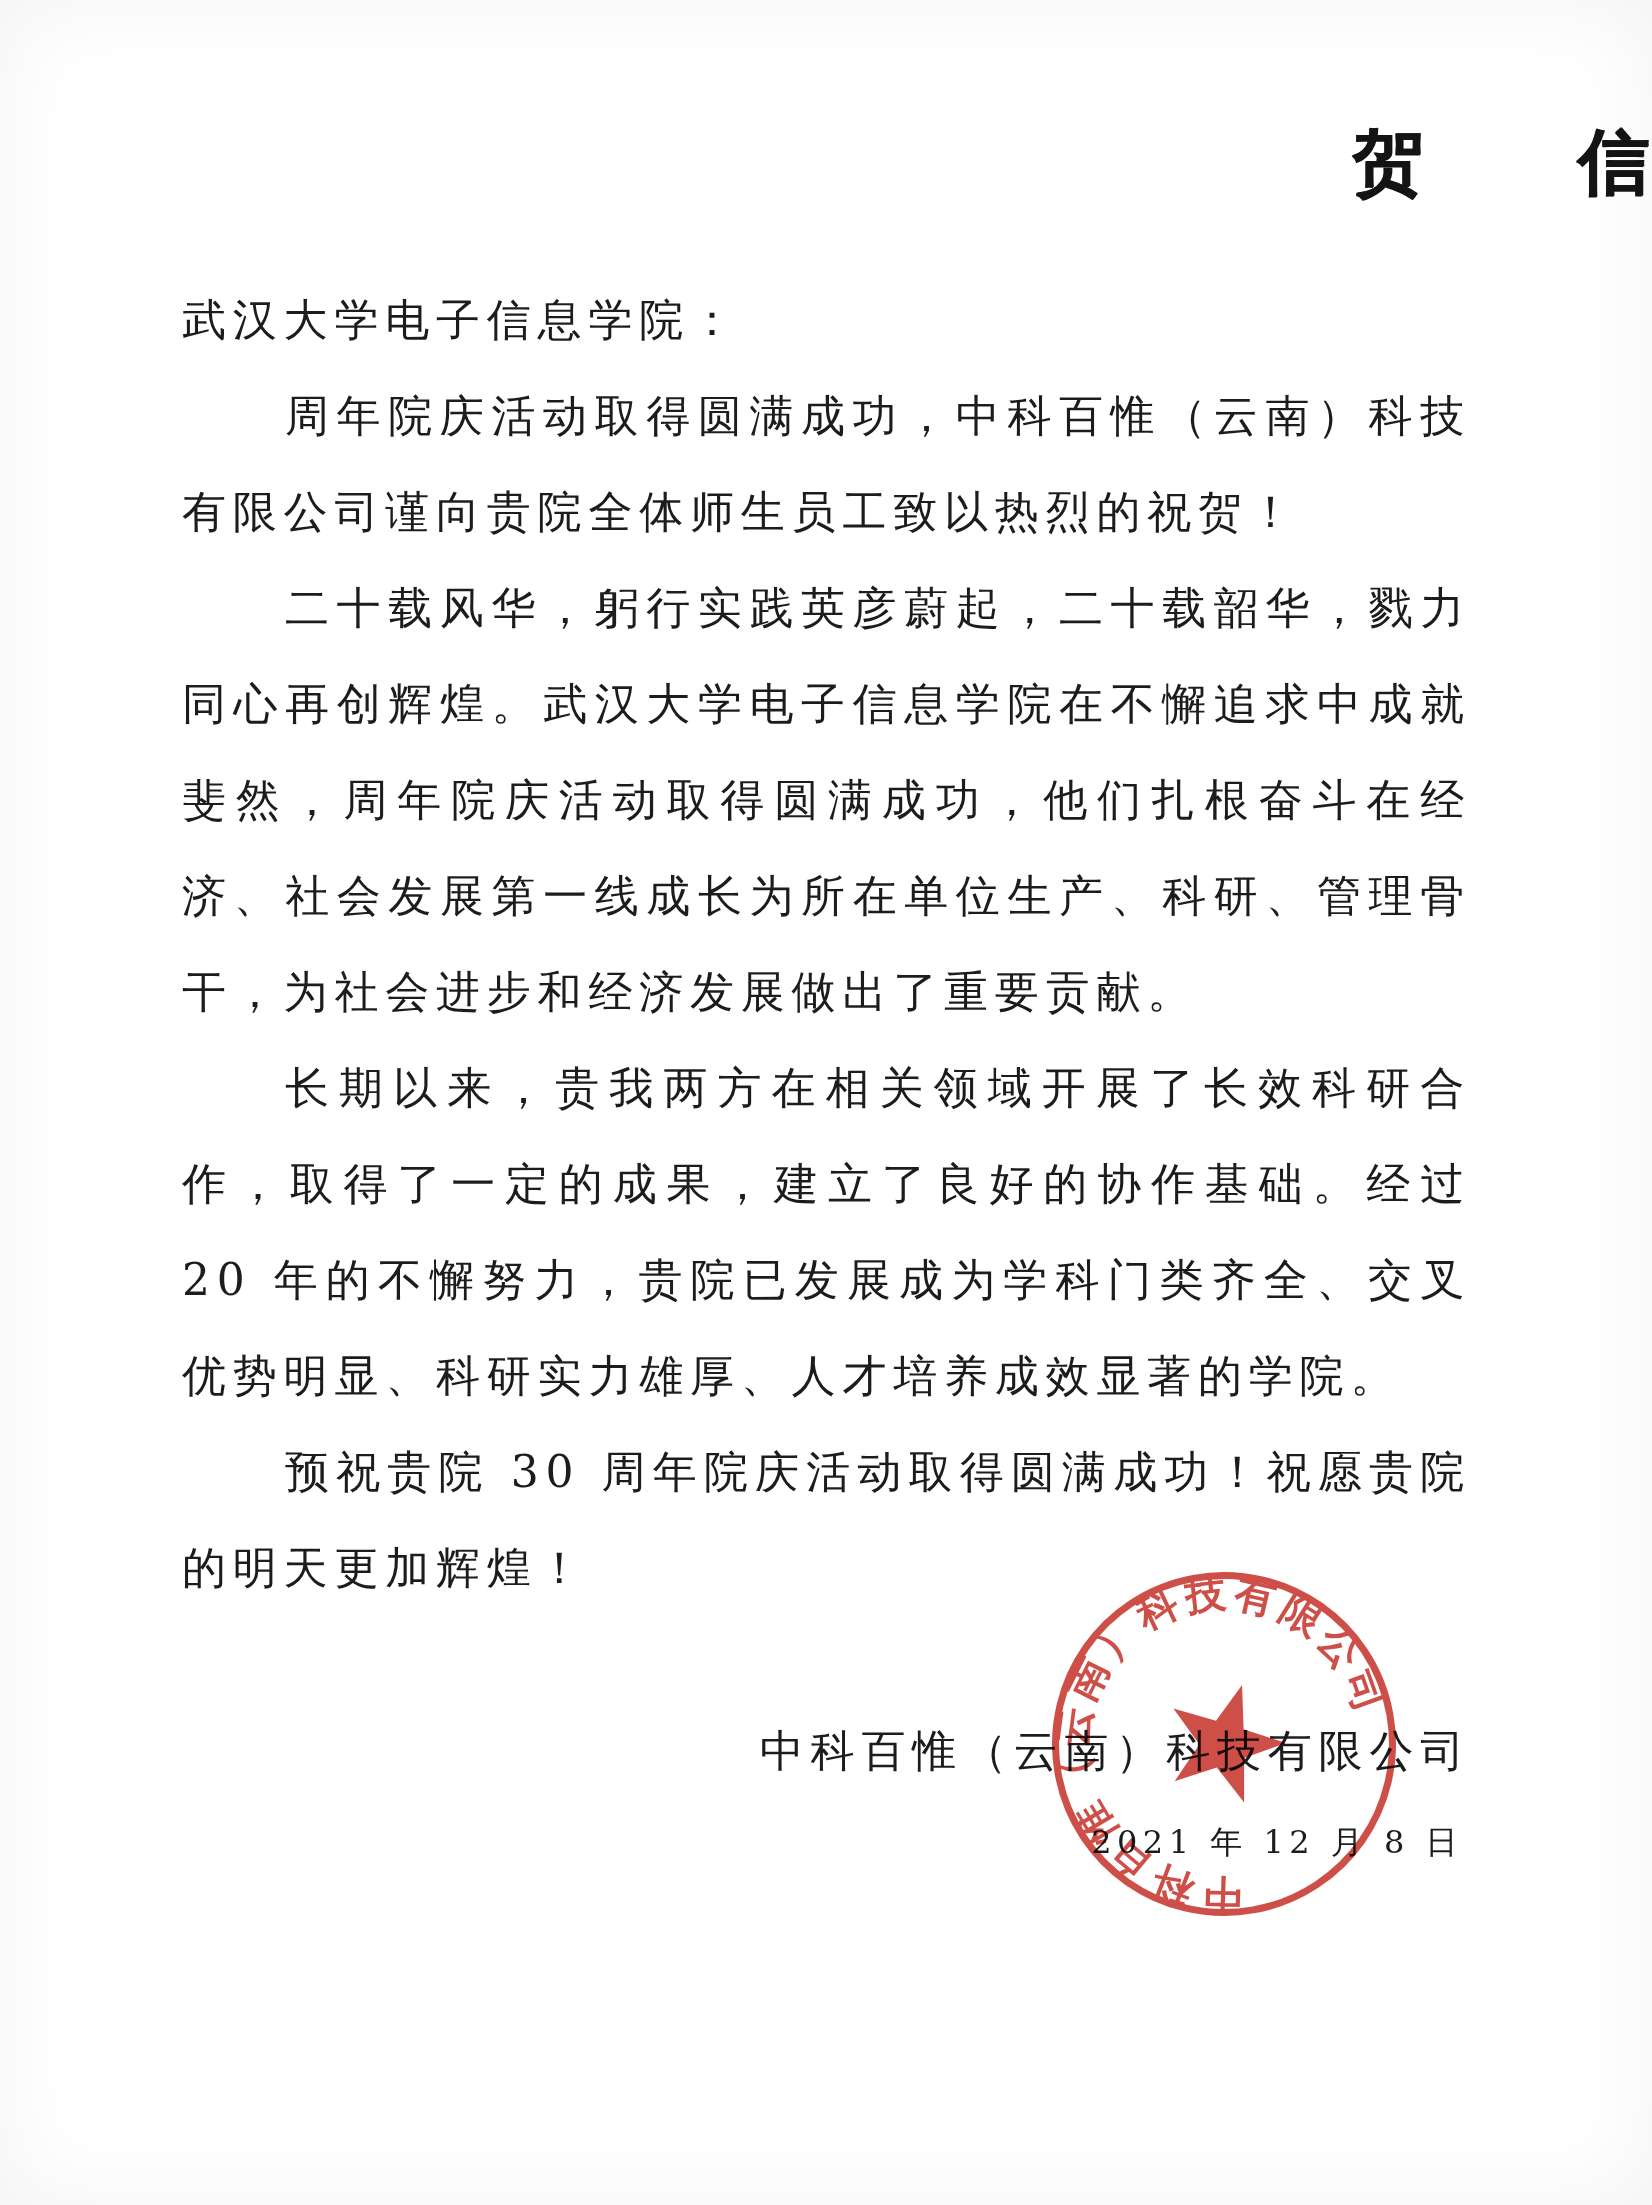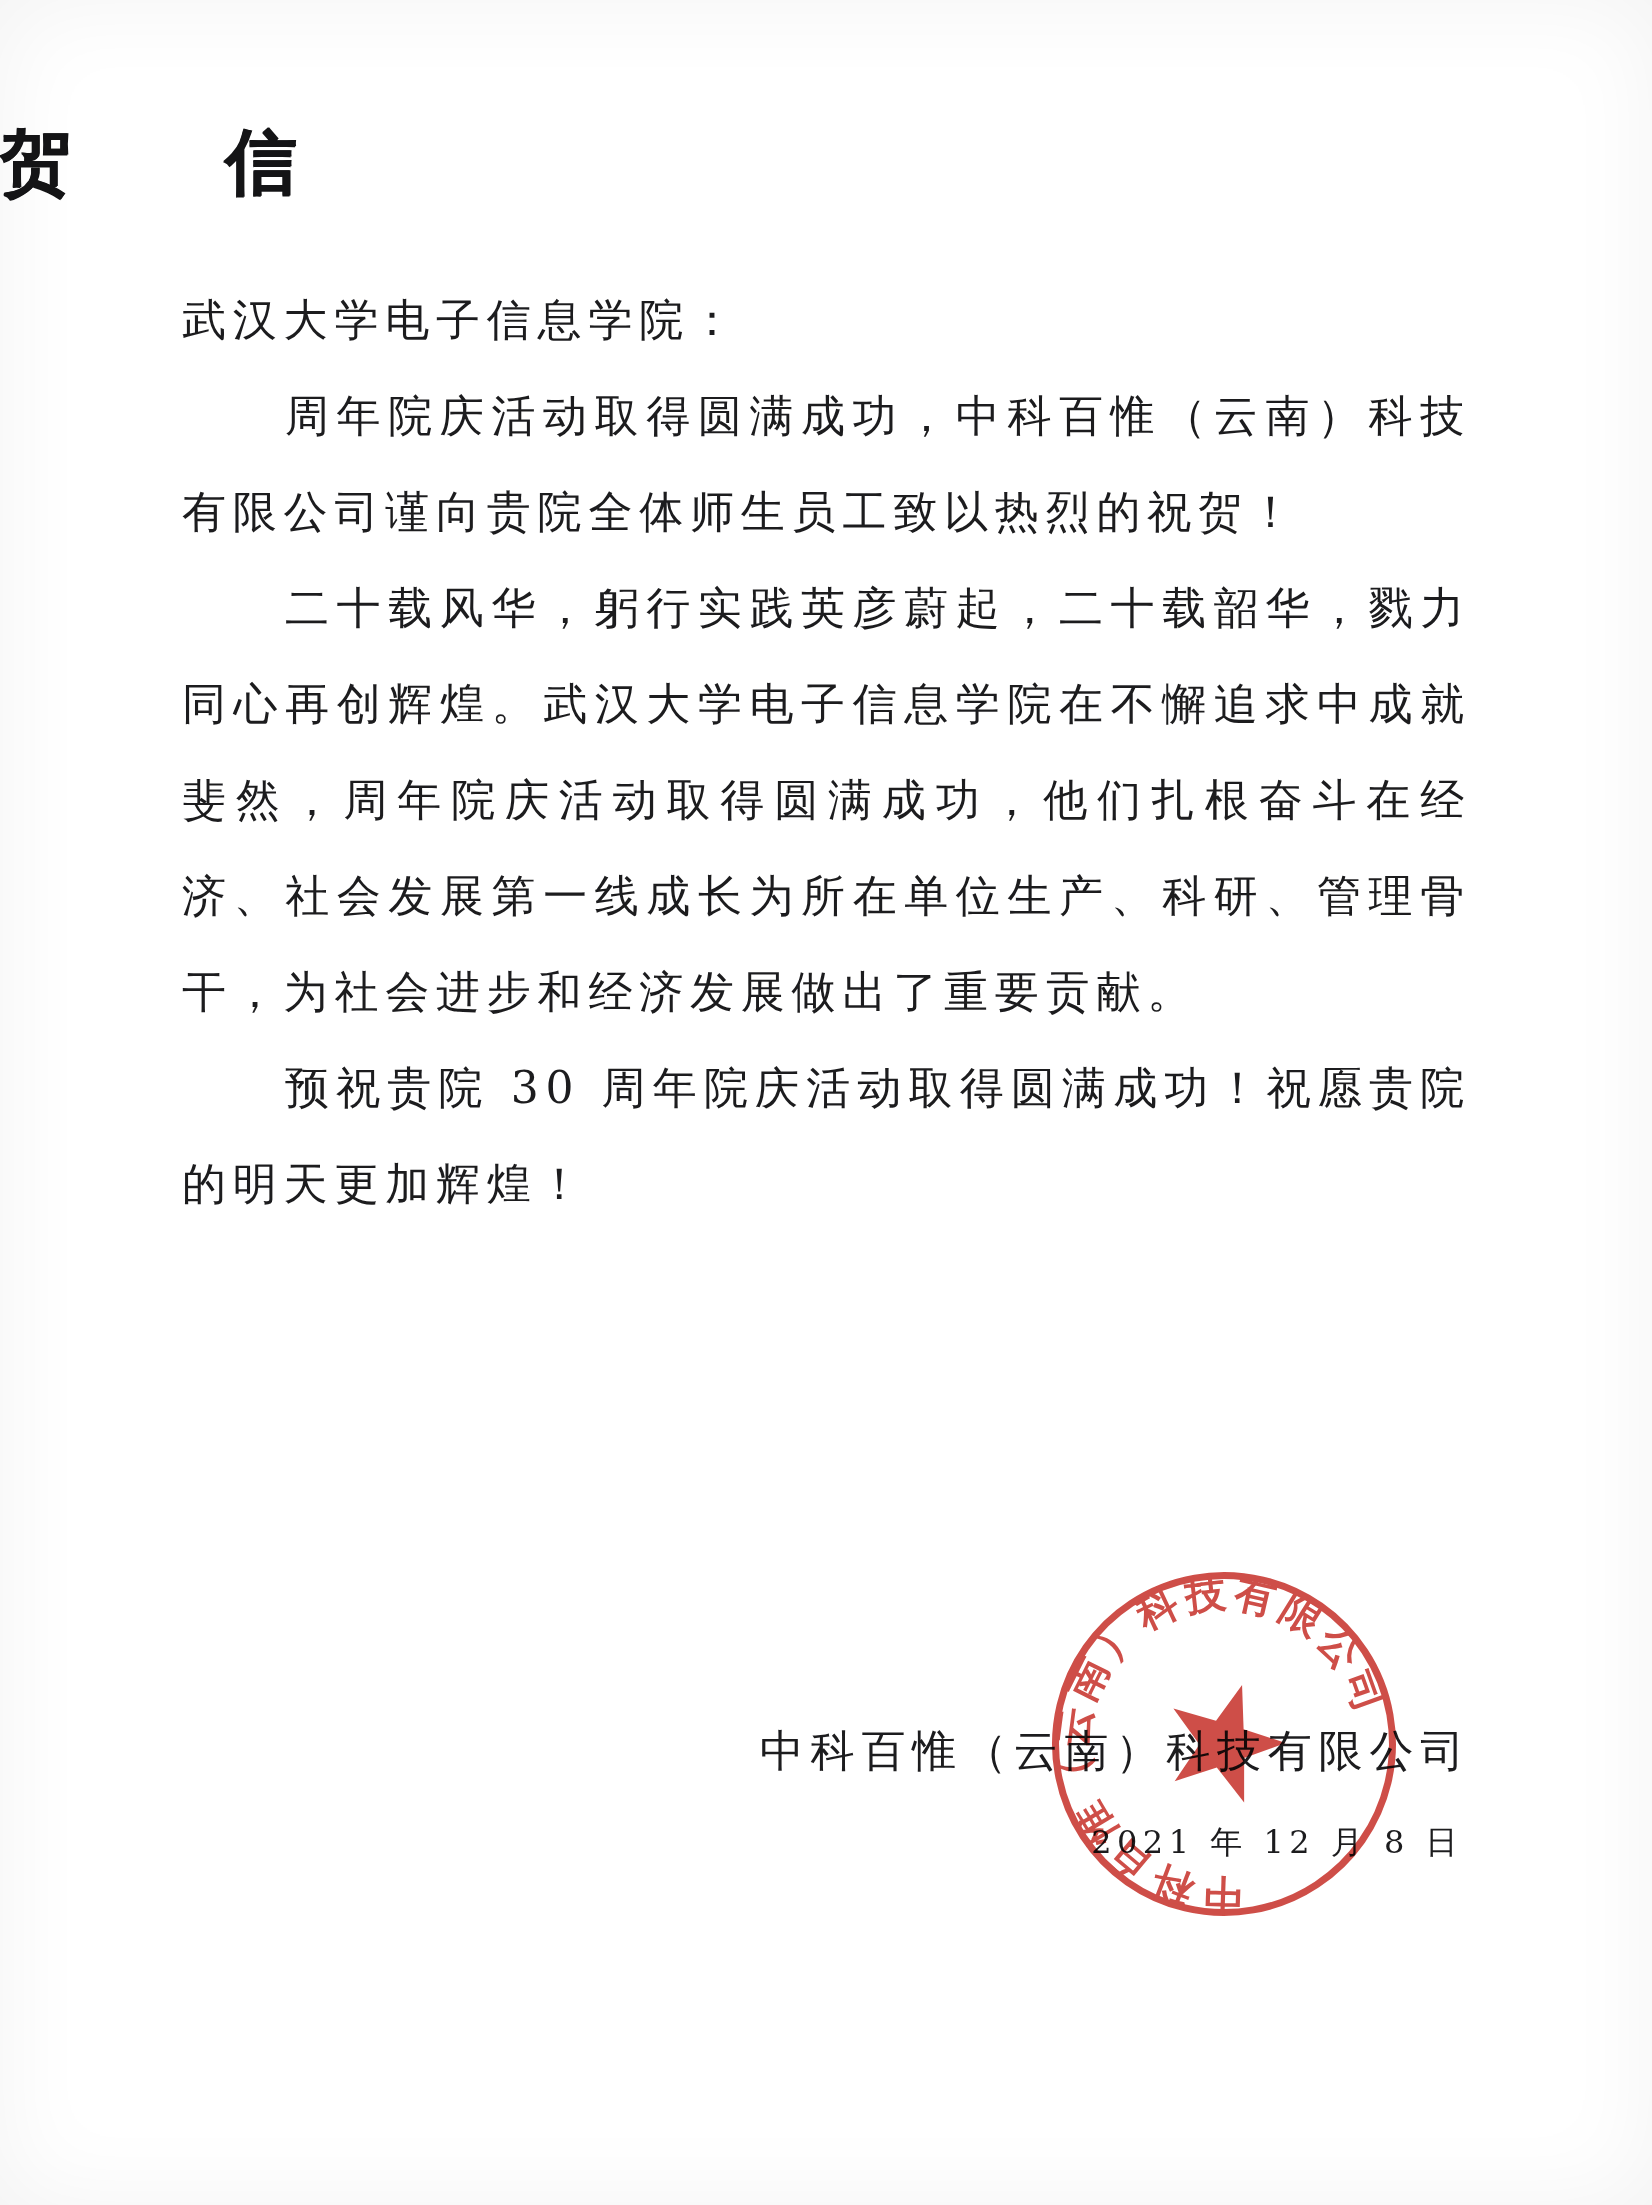--- a/index.html
+++ b/index.html
@@ -16,21 +16,21 @@
     overflow: hidden;
     font-family: "DejaVu Serif", "Liberation Serif", serif;
     color: #1c1c1e;
   }
   .title {
     position: absolute;
     top: 115px;
     left: 0;
     width: 100%;
     margin: 0;
-    text-align: left;
+    text-align: right;
     font-size: 71px;
     font-weight: 900;
     letter-spacing: 4.1px;
     color: #141416;
     text-shadow: 1px 0 0 currentColor, 0 0.7px 0 currentColor;
     font-family: "DejaVu Serif", "Liberation Serif", serif;
   }
   .content {
     position: absolute;
     top: 272px;
@@ -88,20 +88,21 @@
 <body>
 
 <div class="page">
 
   <h1 class="title">贺　　信</h1>
 
   <div class="content">
     <div class="recipient">武汉大学电子信息学院：</div>
     <p class="para">周年院庆活动取得圆满成功，中科百惟（云南）科技有限公司谨向贵院全体师生员工致以热烈的祝贺！</p>
     <p class="para">二十载风华，躬行实践英彦蔚起，二十载韶华，戮力同心再创辉煌。武汉大学电子信息学院在不懈追求中成就斐然，周年院庆活动取得圆满成功，他们扎根奋斗在经济、社会发展第一线成长为所在单位生产、科研、管理骨干，为社会进步和经济发展做出了重要贡献。</p>
+    <p class="para">长期以来，贵我两方在相关领域开展了长效科研合作，取得了一定的成果，建立了良好的协作基础。经过 20 年的不懈努力，贵院已发展成为学科门类齐全、交叉优势明显、科研实力雄厚、人才培养成效显著的学院。</p>
     <p class="para">预祝贵院 30 周年院庆活动取得圆满成功！祝愿贵院的明天更加辉煌！</p>
   </div>
 
   <div class="signature">中科百惟（云南）科技有限公司</div>
 
   <div class="date">2021 年 12 月 8 日</div>
 
   <svg class="seal" viewBox="0 0 510 510">
     <g class="seal-rot">
       <circle cx="255" cy="255" r="240" fill="none" stroke-width="10" stroke="#c8352e"></circle>

